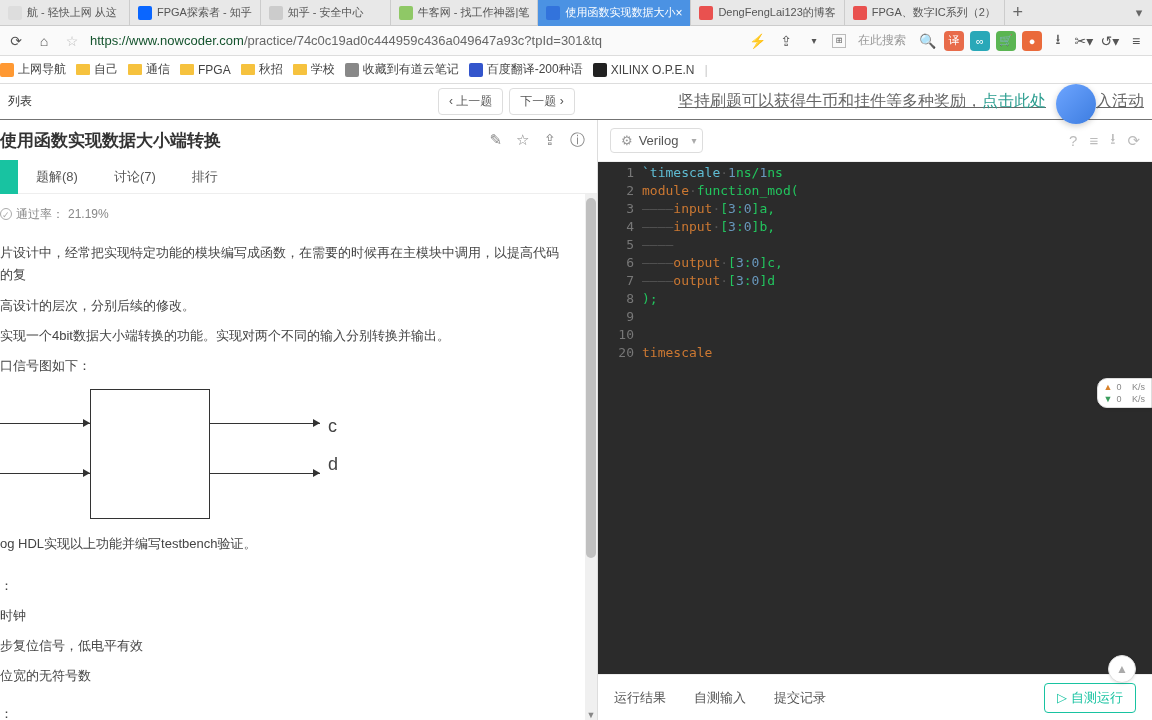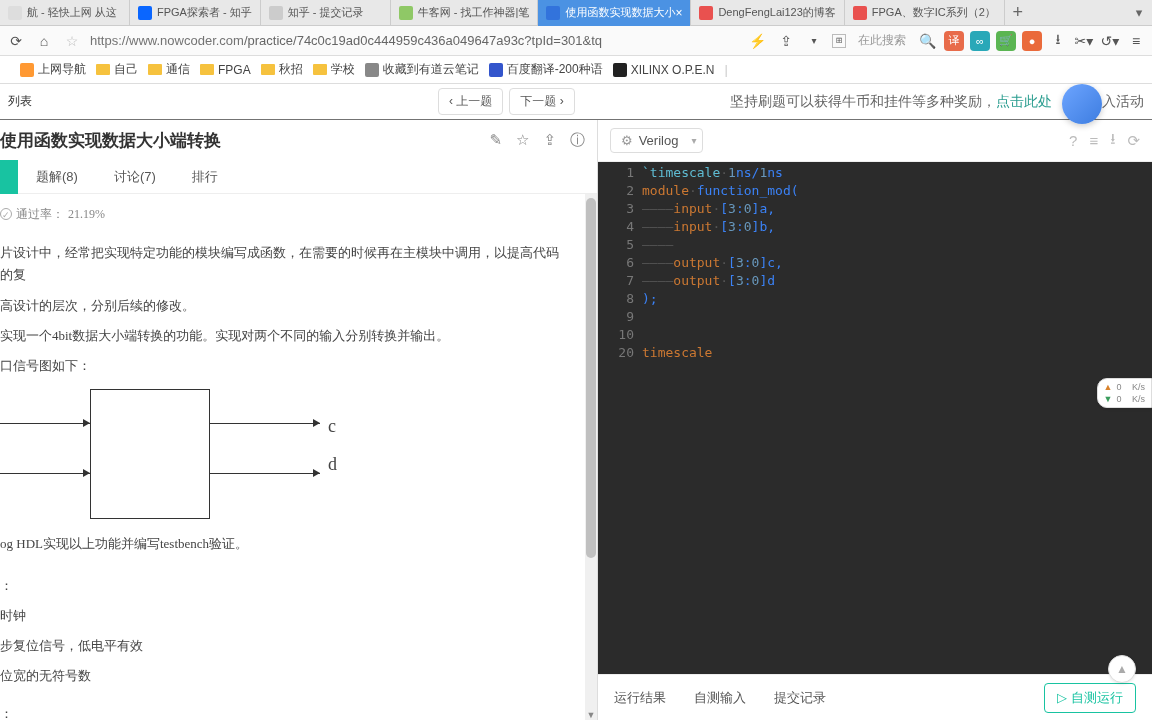--- a/index.html
+++ b/index.html
@@ -11,59 +11,59 @@
 .tab.active { background: #4B92E3; color: #fff; }
 .tab .favicon { width: 14px; height: 14px; margin-right: 5px; flex-shrink: 0; border-radius: 2px; }
 .tab .tab-close { margin-left: auto; font-size: 12px; }
 .tab-new { width: 26px; text-align: center; font-size: 18px; color: #666; cursor: pointer; }
 .tab-dropdown { margin-left: auto; width: 26px; text-align: center; color: #666; cursor: pointer; }
 
 
 .addr-bar { height: 30px; display: flex; align-items: center; padding: 0 6px; border-bottom: 1px solid #ddd; background: #FAFAFA; gap: 8px; }
 .addr-icon { width: 20px; height: 20px; display: flex; align-items: center; justify-content: center; color: #555; font-size: 14px; cursor: pointer; }
 .url { flex: 1; font-size: 13px; color: #1a7f37; font-family: Arial; white-space: nowrap; overflow: hidden; }
-.url .proto { color: #737373; }
+.url .proto { color: #14532d; }
 .url .rest { color: #666; }
 .addr-right { display: flex; gap: 6px; align-items: center; }
 .addr-right .pill { width: 20px; height: 20px; border-radius: 4px; display: flex; align-items: center; justify-content: center; font-size: 11px; color: #fff; }
 .search-hint { color: #999; font-size: 12px; margin: 0 4px; }
 
 
-.bm-bar { height: 28px; display: flex; align-items: center; padding: 0 20px; gap: 10px; border-bottom: 1px solid #ddd; background: #fff; }
+.bm-bar { height: 28px; display: flex; align-items: center; padding: 0 0; gap: 10px; border-bottom: 1px solid #ddd; background: #fff; }
 .bm-item { display: flex; align-items: center; gap: 4px; font-size: 12px; color: #444; cursor: pointer; white-space: nowrap; }
 .bm-folder { width: 14px; height: 11px; background: #F6C23E; border-radius: 1px; }
 .bm-icon { width: 14px; height: 14px; border-radius: 2px; }
 
 
 .sub-bar { height: 36px; display: flex; align-items: center; padding: 0 8px; border-bottom: 1px solid #737373; }
 .sub-bar .left-btn { font-size: 12px; color: #333; }
 .sub-bar .nav-btn { border: 1px solid #ddd; border-radius: 4px; padding: 4px 10px; font-size: 12px; color: #555; background: #fff; cursor: pointer; margin-left: 6px; }
 .sub-bar .spacer { flex: 1; }
-.sub-bar .promo { font-size: 14px; color: #666; }
+.sub-bar .promo { font-size: 16px; color: #666; text-decoration: underline; }
 .sub-bar .promo-link { color: #2a9d8f; }
 .logo-badge { width: 40px; height: 40px; background: linear-gradient(135deg,#6da5ff,#3d7de0); border-radius: 50%; margin-left: 10px; position: relative; top: 2px; box-shadow: 0 2px 6px rgba(0,0,0,.2); }
 
 
 .main { display: flex; height: calc(720px - 26px - 30px - 28px - 36px); }
 .left-pane { width: 598px; display: flex; flex-direction: column; border-right: 1px solid #ddd; }
 .right-pane { flex: 1; display: flex; flex-direction: column; }
 
 
 .q-title-row { height: 40px; display: flex; align-items: center; padding: 0 12px 0 0; }
 .q-title { font-size: 17px; font-weight: bold; color: #333; }
 .q-icons { margin-left: auto; display: flex; gap: 14px; color: #888; font-size: 15px; }
 .q-icons span { cursor: pointer; }
 
 
 .q-tabs { height: 34px; display: flex; align-items: center; border-bottom: 1px solid #eee; }
 .q-tab { padding: 0 18px; height: 34px; display: flex; align-items: center; font-size: 13px; color: #555; cursor: pointer; }
 .q-tab.active { background: #18c3a1; color: #fff; width: 18px; padding: 0; }
 
 
-.q-body { flex: 1; overflow-y: auto; padding: 10px 28px 10px 0; font-size: 13px; color: #444; line-height: 1.7; position: relative; font-family: Liberation Serif, serif; }
+.q-body { flex: 1; overflow-y: auto; padding: 10px 28px 10px 0; font-size: 13px; color: #444; line-height: 1.7; position: relative; }
 .pass-rate { display: flex; align-items: center; gap: 4px; color: #888; font-size: 12px; margin-bottom: 18px; }
 .pass-icon { width: 12px; height: 12px; border: 1px solid #aaa; border-radius: 50%; position: relative; }
 .pass-icon::after { content: "✓"; position: absolute; font-size: 9px; color: #aaa; top: -1px; left: 1px; }
 .q-body p { margin: 8px 0; }
 
 
 .diagram { position: relative; width: 350px; height: 140px; margin: 8px 0; }
 .diagram .box { position: absolute; left: 90px; top: 4px; width: 120px; height: 130px; border: 1px solid #333; background: #fff; }
 .diagram .wire { position: absolute; height: 1px; background: #333; }
 .diagram .ah { position: absolute; width: 0; height: 0; border-top: 4px solid transparent; border-bottom: 4px solid transparent; border-left: 7px solid #333; }
@@ -81,21 +81,21 @@
 .ed-toolbar .tb-spacer { flex: 1; }
 .tb-icon { color: #bbb; font-size: 15px; cursor: pointer; }
 
 .editor { flex: 1; background: #2b2b2b; font-family: Consolas, monospace; font-size: 13px; line-height: 18px; padding: 2px 0; overflow: hidden; }
 .ln { display: flex; }
 .gut { width: 44px; text-align: right; padding-right: 8px; color: #777; user-select: none; }
 .code { color: #ccc; white-space: pre; }
 .kw-orange { color: #cc7832; }
 .kw-cyan { color: #5fbcd3; }
 .num { color: #6897bb; }
-.op { color: #3b82f6; }
+.op { color: #22c55e; }
 .ws { color: #555; }
 
 .ed-footer { height: 46px; display: flex; align-items: center; padding: 0 16px; border-top: 1px solid #eee; gap: 28px; font-size: 13px; color: #555; position: relative; }
 .ed-footer .ft-tab { cursor: pointer; text-align: center; }
 .run-btn { margin-left: auto; border: 1px solid #18c3a1; color: #18c3a1; border-radius: 4px; padding: 5px 12px; display: flex; align-items: center; gap: 4px; cursor: pointer; }
 .scroll-top { position: absolute; right: 16px; top: -20px; width: 28px; height: 28px; border-radius: 50%; background: #fff; border: 1px solid #ddd; box-shadow: 0 1px 3px rgba(0,0,0,.1); display: flex; align-items: center; justify-content: center; color: #aaa; font-size: 12px; cursor: pointer; }
 
 .net-widget { position: fixed; right: 0; top: 378px; background: #fff; border: 1px solid #ddd; border-radius: 10px 0 0 10px; padding: 2px 6px; font-size: 9px; color: #888; box-shadow: 0 1px 3px rgba(0,0,0,.1); line-height: 12px; }
 .net-widget .row { display: flex; gap: 4px; align-items: center; }
 </style>
@@ -108,21 +108,21 @@
       <div class="tab">
         <span class="favicon" style="background: rgb(221, 221, 221);"></span>
         <span>航 - 轻快上网 从这</span>
       </div>
       <div class="tab">
         <span class="favicon" style="background: rgb(10, 102, 255);"></span>
         <span>FPGA探索者 - 知乎</span>
       </div>
       <div class="tab">
         <span class="favicon" style="background: rgb(204, 204, 204);"></span>
-        <span>知乎 - 提交记录</span>
+        <span>知乎 - 安全中心</span>
       </div>
       <div class="tab">
         <span class="favicon" style="background: rgb(143, 200, 102);"></span>
         <span>牛客网 - 找工作神器|笔</span>
       </div>
       <div class="tab active">
         <span class="favicon" style="background: rgb(50, 115, 220);"></span>
         <span>使用函数实现数据大小</span>
         <span class="tab-close">×</span>
       </div>

